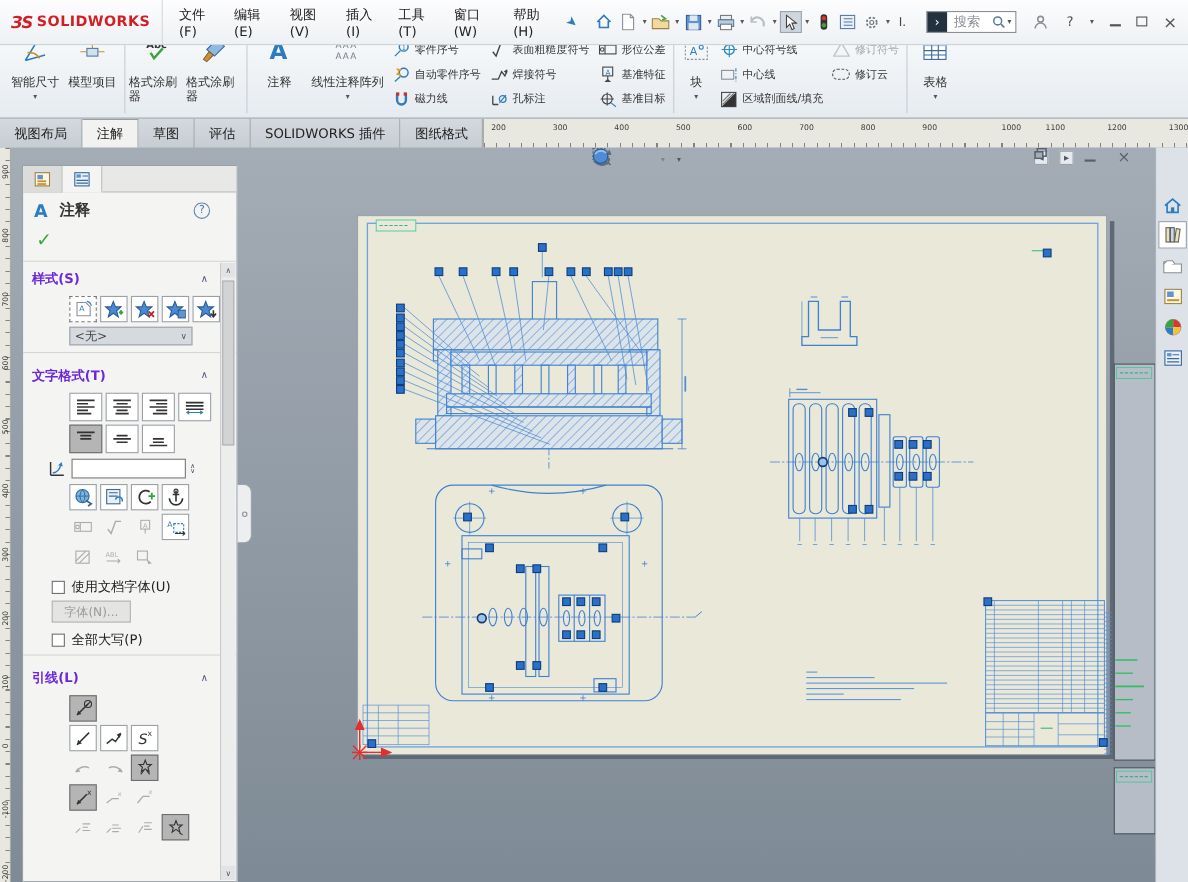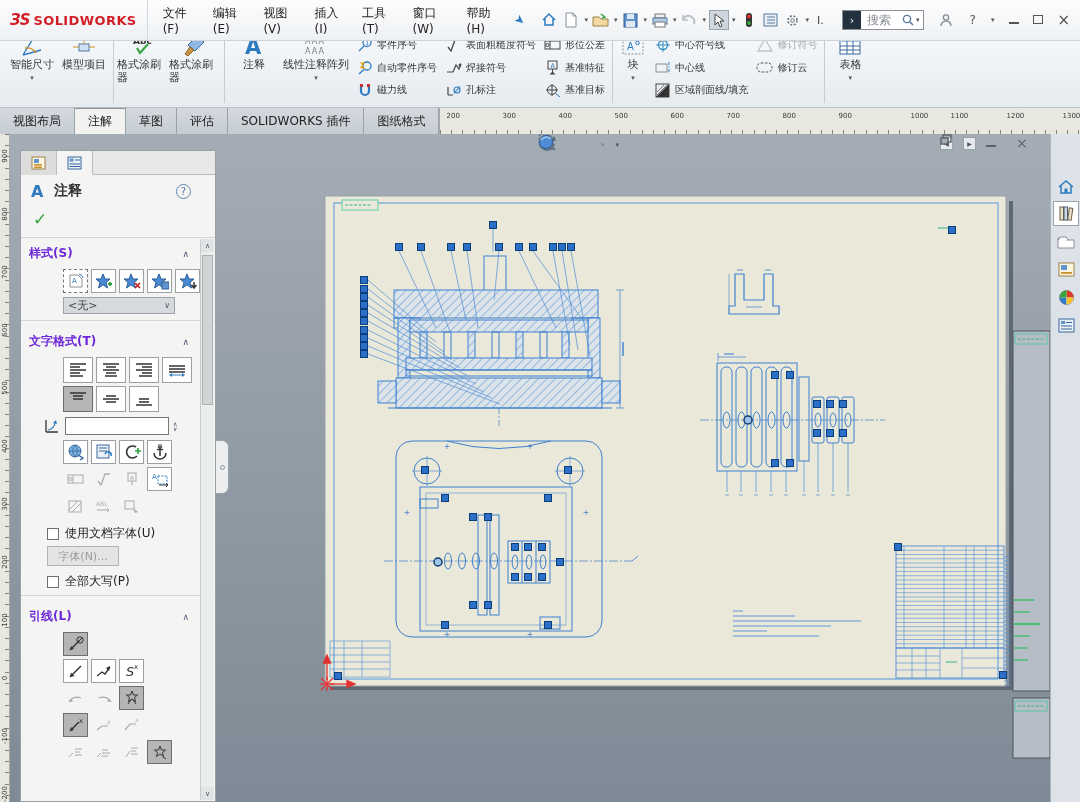--- a/index.html
+++ b/index.html
@@ -32,21 +32,21 @@
   .minbar { display:inline-block; width:10px; height:2px; background:#555; }
   .maxbox { display:inline-block; width:10px; height:9px; border:1.5px solid #555; }
 
   
   .ribbon { position:absolute; left:0; top:27px; width:1080px; height:81px;
     background:linear-gradient(#f8fafb,#e6ebf0); border-bottom:1px solid #b9bfc6;
     display:flex; align-items:stretch; padding:3px 2px 2px 6px; z-index:29; }
   .rb-big { width:52px; display:flex; flex-direction:column; align-items:center;
     justify-content:flex-start; padding-top:3px; text-align:left; }
   .rb-big .rbi { height:26px; display:flex; align-items:center; justify-content:center; }
-  .rbl { font-size:11px; line-height:1.15; color:#333; margin-top:0; }
+  .rbl { font-size:11px; line-height:1.15; color:#333; margin-top:10px; }
   .rb-dd { font-size:7px; color:#555; margin-top:2px; }
   .rb-sep { width:1px; background:#c7ccd2; margin:2px 3px; }
   .rb-col { display:flex; flex-direction:column; justify-content:space-between; padding:4px 4px; }
   .rb-srow { display:flex; align-items:center; gap:4px; height:22px; white-space:nowrap; }
   .rb-srow .rsi { width:17px; height:16px; display:flex; align-items:center; justify-content:center; }
   .rsl { font-size:10px; color:#333; }
   .rb-srow.disabled .rsl { color:#a6a6a6; }
   .rb-srow.disabled svg { opacity:.45; filter:grayscale(1); }
 
   

